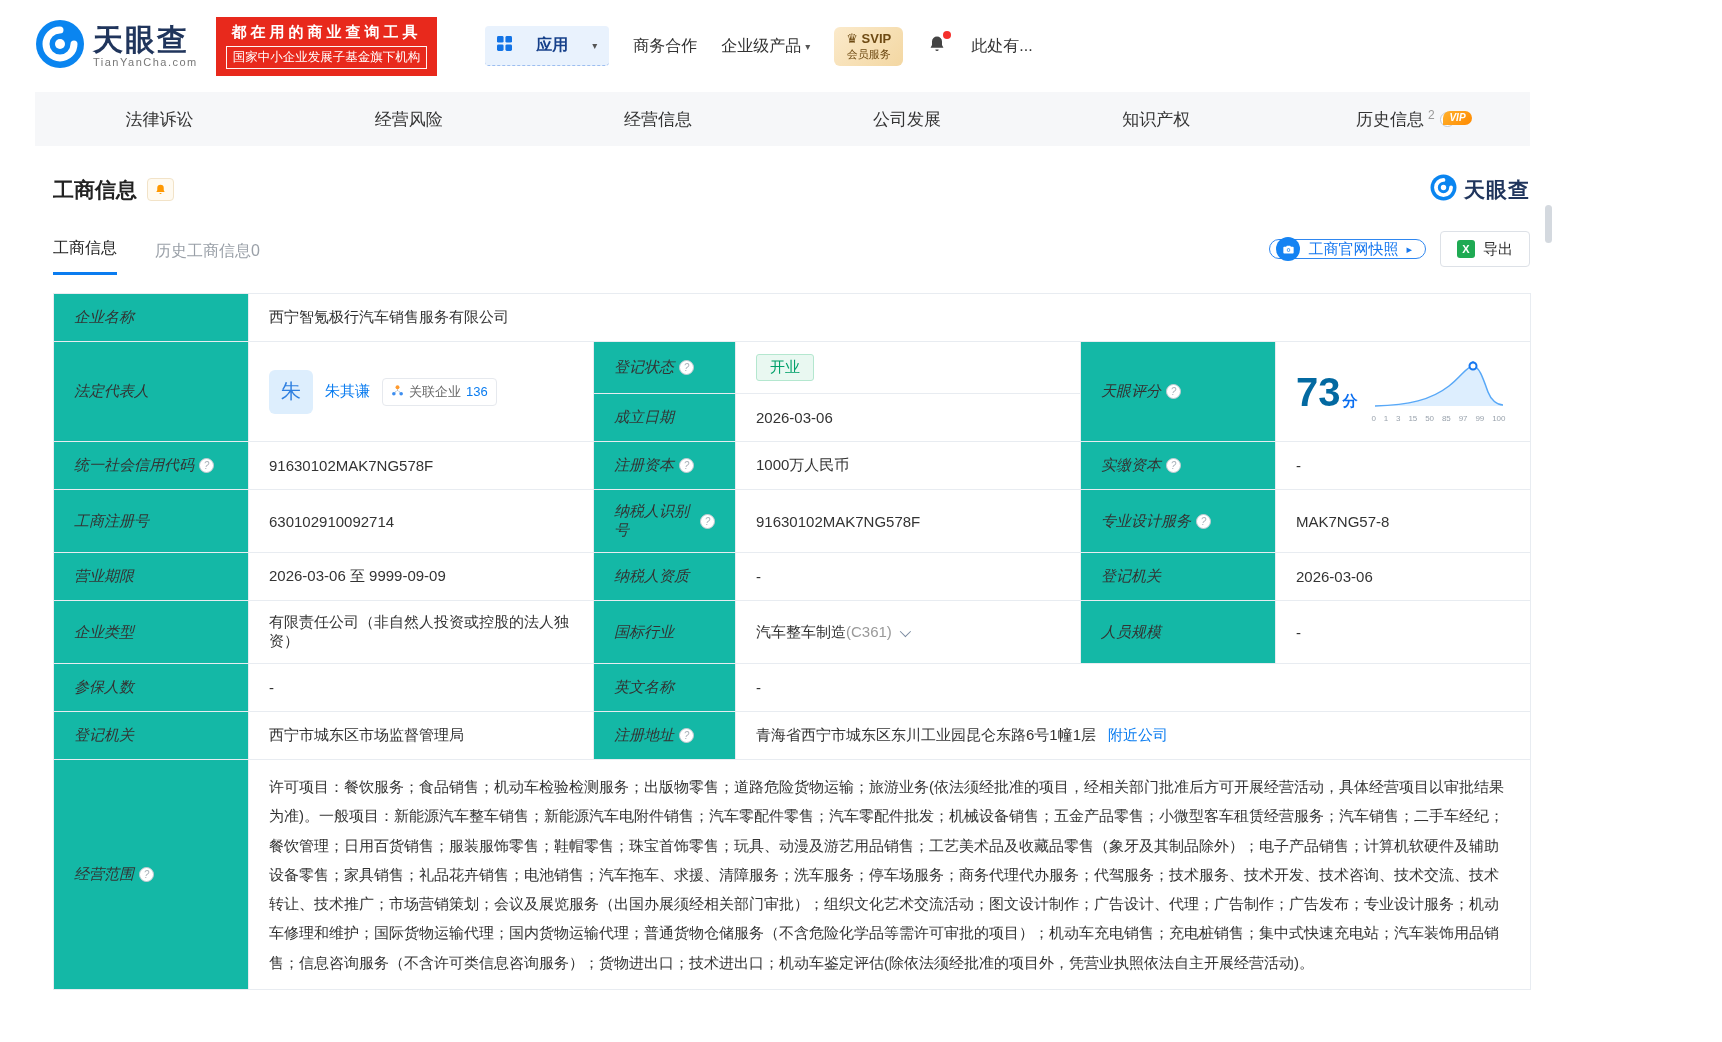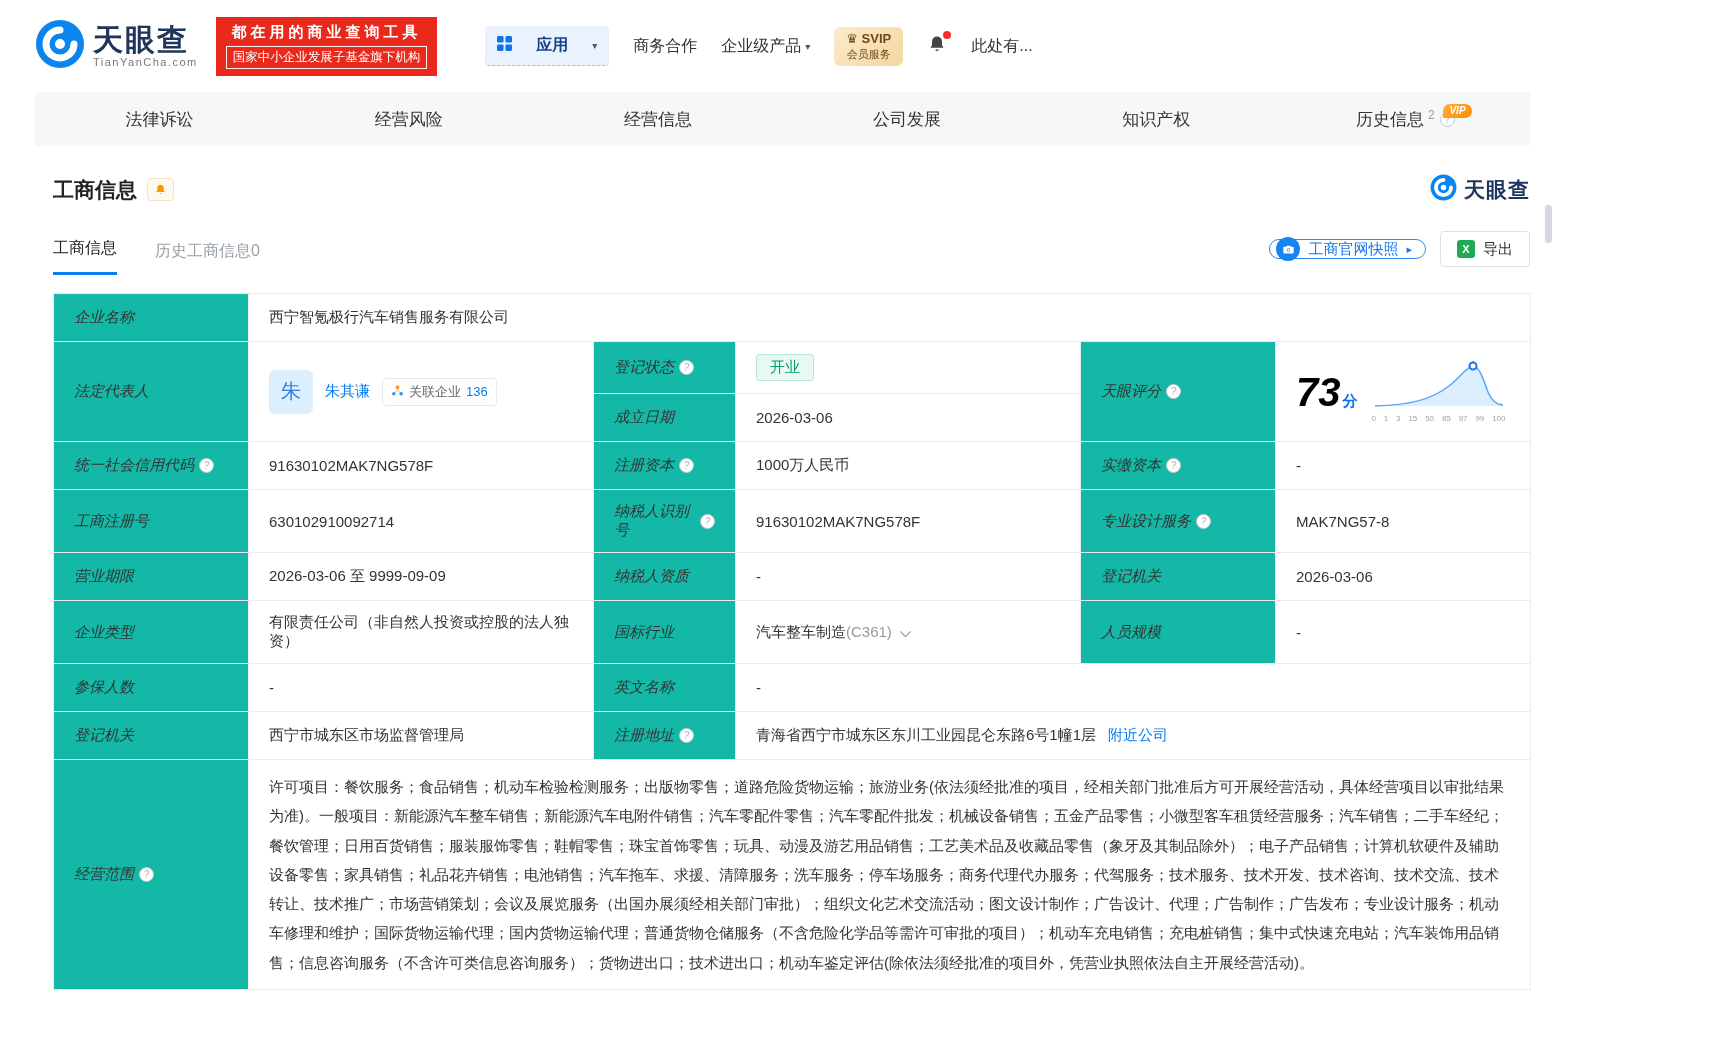--- a/index.html
+++ b/index.html
@@ -39,21 +39,21 @@
   .bell-wrap { position:relative; cursor:pointer; }
   .bell-dot { position:absolute; top:-3px; right:-4px; width:8px; height:8px; background:#f5302c; border-radius:50%; }
   .user-name { font-size:16px; color:#333; cursor:pointer; }
 
   
   .nav-tabs { display:flex; height:54px; background:#f6f7f9; margin:0 192px 0 35px; }
   .nav-tab { flex:1; display:flex; align-items:center; justify-content:center; font-size:17px; color:#333; position:relative; cursor:pointer; }
   .nav-tab.active { background:#fff; color:#0a7cf0; font-weight:700; }
   .tab-count { font-size:12px; margin-left:4px; transform:translateY(-4px); display:inline-block; color:#0a7cf0; }
   .tab-count.gray { color:#999; }
-  .vip-tag { position:absolute; left:calc(50% + 38px); top:12px; background:linear-gradient(135deg,#ffb12e,#ff8a00); color:#fff; font-size:10px; font-weight:700; font-style:italic; padding:1px 6px 2px; border-radius:7px 7px 7px 0; }
+  .vip-tag { position:absolute; left:calc(50% + 38px); top:19px; background:linear-gradient(135deg,#ffb12e,#ff8a00); color:#fff; font-size:10px; font-weight:700; font-style:italic; padding:1px 6px 2px; border-radius:7px 7px 7px 0; }
   .help-icon { width:15px; height:15px; border:1px solid #c3c9d0; border-radius:50%; color:#aab2ba; font-size:10px; line-height:13px; text-align:center; display:inline-block; margin-left:5px; background:#fff; cursor:pointer; flex:none; }
 
   
   .section-head { display:flex; align-items:center; margin:28px 192px 0 53px; }
   .section-title { font-size:21px; font-weight:700; color:#222; margin:0; }
   .bell-chip { margin-left:10px; width:27px; height:23px; border:1px solid #f2e3c8; background:#fffaf0; border-radius:4px; display:flex; align-items:center; justify-content:center; cursor:pointer; }
   .brand-mark { margin-left:auto; display:flex; align-items:center; gap:7px; }
   .brand-mark-text { font-size:21px; font-weight:700; color:#20355c; letter-spacing:1px; }
 
   
@@ -74,21 +74,21 @@
   .info-table th { background:#14b8a6; color:#333;font-style:italic; }
   .info-table tr { height:48px; }
   .lbl-flex { display:flex; align-items:center; }
   .rep-cell { display:flex; align-items:center; gap:12px; }
   .avatar { width:44px; height:44px; border-radius:6px; background:#ddeefd; color:#2e7fe0; font-size:20px; display:flex; align-items:center; justify-content:center; cursor:pointer; flex:none; }
   .rep-name { color:#0a7cf0; cursor:pointer; }
   .rel-badge { display:flex; align-items:center; gap:5px; border:1px solid #e6e9ee; border-radius:4px; padding:4px 8px; font-size:13px; color:#666; cursor:pointer; }
   .rel-count { color:#0a7cf0; }
   .status-badge { display:inline-block; background:#e9f8f1; border:1px solid #b4e7cf; color:#00a06a; padding:3px 13px; border-radius:3px; }
   .score-cell { display:flex; align-items:center; gap:14px; }
-  .score-num { font-size:40px; font-weight:700; font-style:italic; color:#000000; line-height:1; }
+  .score-num { font-size:40px; font-weight:700; color:#0369a1; line-height:1; }
   .score-unit { font-size:15px; font-weight:700; color:#0a6ef0; margin-left:2px; }
   .mini-chart { width:134px; }
   .chart-ticks { display:flex; justify-content:space-between; font-size:8px; color:#9aa3ad; margin-top:1px; }
   .code-gray { color:#999; }
   .chev-down { display:inline-block; width:8px; height:8px; border-right:1.5px solid #7a8aa0; border-bottom:1.5px solid #7a8aa0; transform:rotate(45deg) translateY(-2px); margin-left:8px; cursor:pointer; }
   .addr-link { color:#0a7cf0; margin-left:12px; cursor:pointer; }
   .scope-text { line-height:1.95; text-align:justify; }
   .dash { color:#333; }
 
   .mini-scrollbar { position:absolute; left:1545px; top:205px; width:7px; height:38px; background:#d4d9df; border-radius:3.5px; }

